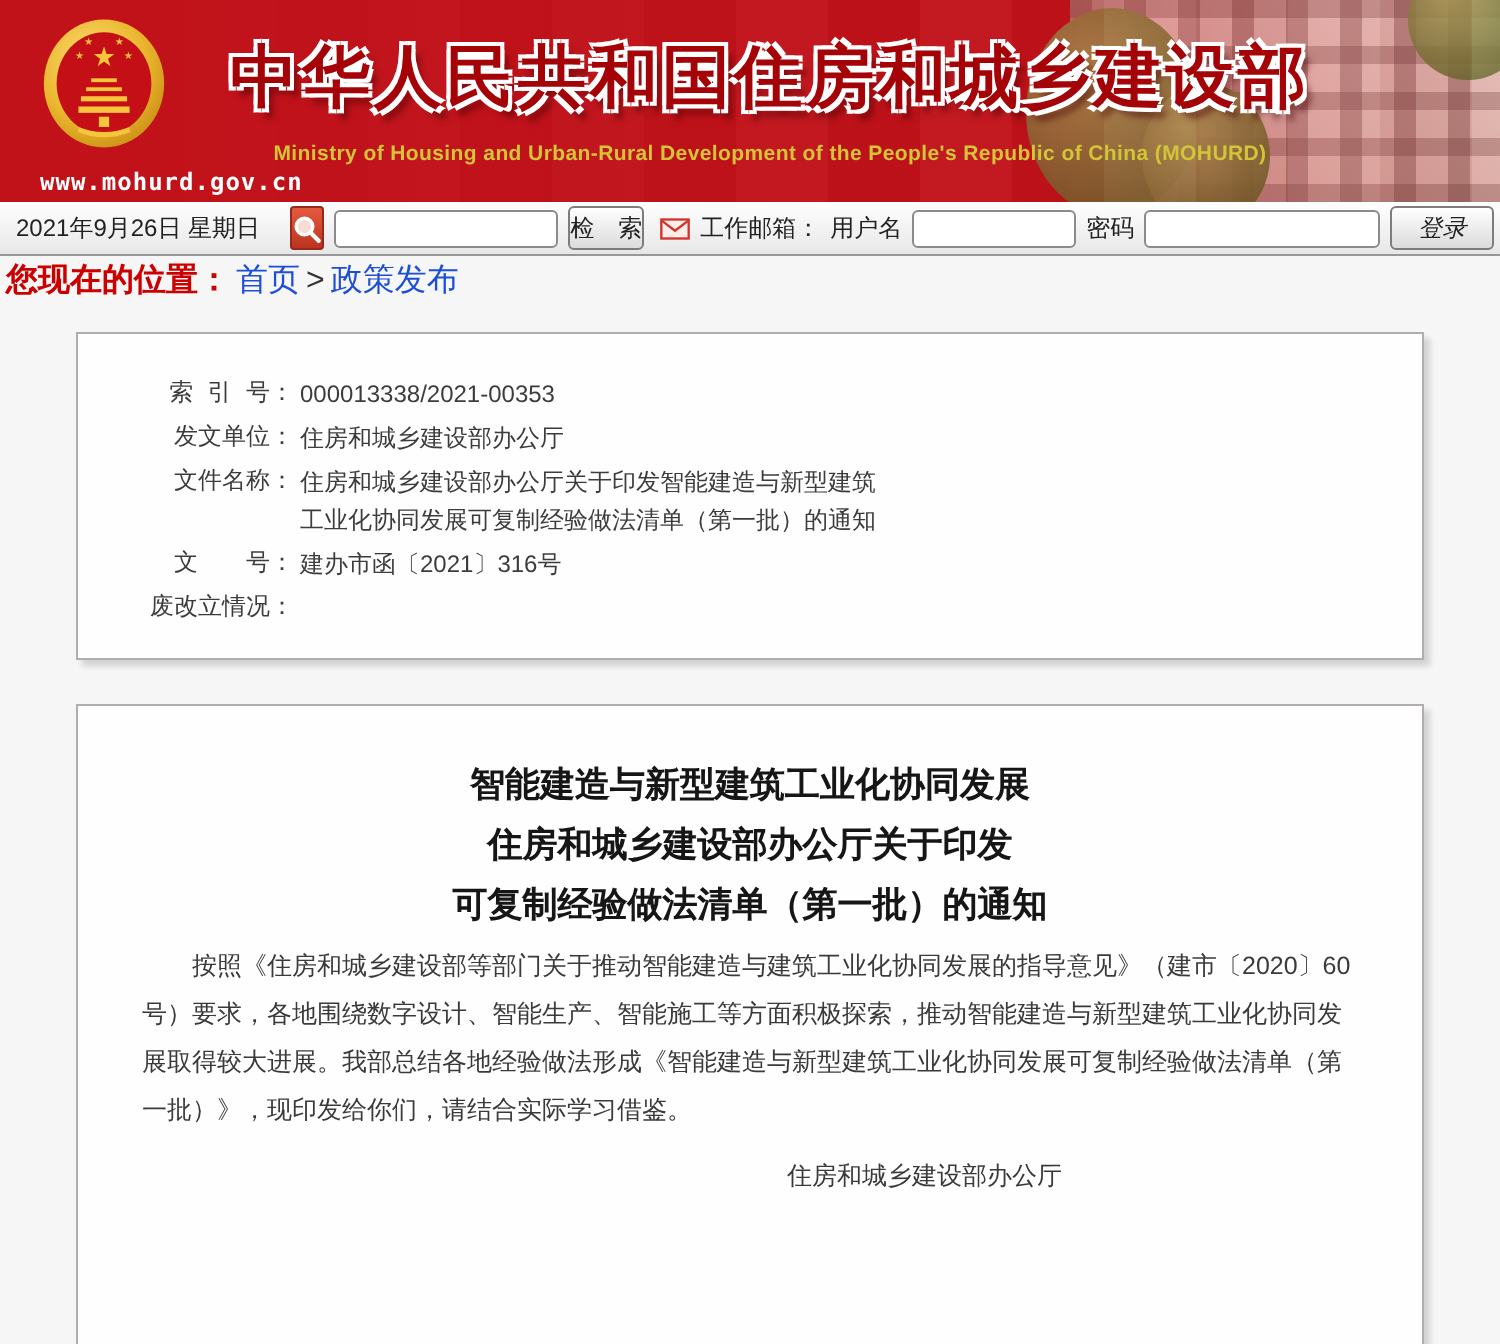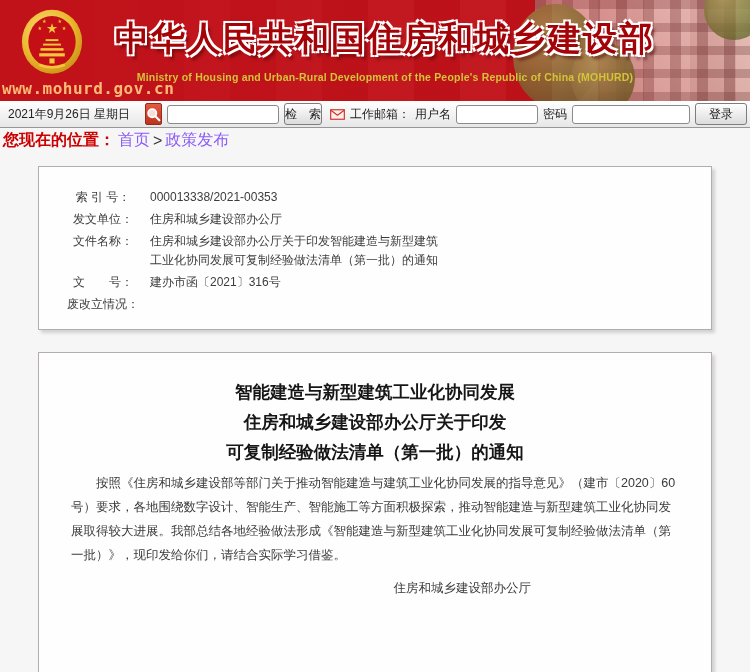--- a/index.html
+++ b/index.html
@@ -19,61 +19,61 @@
     background: radial-gradient(circle at 35% 30%, #a9bd66, #5c7a33 75%); }
   .tree1 { left:-22px; top:4px; width:86px; height:104px; }
   .tree2 { left:36px; top:42px; width:64px; height:72px; opacity:.9; }
   .tree3 { right:-14px; top:-20px; width:60px; height:60px; opacity:.85; }
   .red-fade { position:absolute; inset:0;
     background: linear-gradient(to right, #c1121a 0%, rgba(193,18,26,.93) 16%, rgba(193,18,26,.55) 48%, rgba(193,18,26,.12) 100%); }
   .hdr-texture { position:absolute; inset:0;
     background: repeating-linear-gradient(90deg, rgba(255,255,255,0.05) 0 46px, rgba(80,0,0,0.07) 46px 92px); }
 
   .emblem { position:absolute; left:20px; top:8px; width:64px; height:70px; z-index:3; }
-  .site-url { position:absolute; left:2px; bottom:3px; z-index:3; color:#fdba74;
-    font-family:"DejaVu Sans Mono", monospace; font-weight:bold; font-size:16px; letter-spacing:.5px; }
+  .site-url { position:absolute; left:20px; bottom:3px; z-index:3; color:#ffffff;
+    font-family:"DejaVu Sans Mono", monospace; font-weight:bold; font-size:12px; letter-spacing:.5px; }
   .title-wrap { position:absolute; left:100px; top:16px; width:570px; text-align:center; z-index:3; }
   .site-title { font-size:34px; font-weight:bold; color:#a40307; letter-spacing:2px; white-space:nowrap;
     text-shadow:-2px -2px 0 #fff, 2px -2px 0 #fff, -2px 2px 0 #fff, 2px 2px 0 #fff, 4px 5px 3px rgba(70,0,0,.5); }
   .site-subtitle { margin-top:9px; font-size:10.5px; font-weight:bold; color:#d3c438; letter-spacing:.2px; }
 
   
   .toolbar { height:27px; display:flex; align-items:center; gap:5px; padding:0 8px;
     background:linear-gradient(#ffffff,#e7e7e7); border-bottom:1px solid #979797;
     font-size:12px; color:#222; white-space:nowrap; }
   .tb-date { margin-right:10px; }
   .search-btn { width:27px; height:22px; border:1px solid #97291c; border-radius:2px; cursor:pointer;
     background:linear-gradient(#e45a3e,#bb3420); display:flex; align-items:center; justify-content:center; }
   .tb-input { height:19px; border:1px solid #8b8b8b; border-radius:3px; background:#fff; padding:0 4px; font-size:12px; }
   .search-input { width:112px; }
   .user-input { width:82px; }
   .pass-input { width:118px; }
   .tb-btn { height:22px; border:1px solid #7d7d7d; border-radius:3px; cursor:pointer;
     background:linear-gradient(#fefefe,#dcdcdc); font-size:12px; color:#222;
     font-family:"Liberation Sans", sans-serif; }
   .retrieve-btn { width:52px; }
-  .login-btn { padding:0 13px; }
+  .login-btn { padding:0 13px;font-style:italic; }
   .mail-ico { display:inline-flex; margin-left:3px; }
   .tb-right { margin-left:auto; display:flex; align-items:center; gap:14px; }
   .tb-link { display:inline-flex; align-items:center; gap:4px; color:#333; cursor:pointer; text-decoration:none; }
 
   
   .breadcrumb { height:25px; display:flex; align-items:center; font-size:16px; padding-left:3px; color:#333; }
   .bc-label { color:#cc0000; font-weight:bold; }
-  .bc-link { color:#8b5cf6; text-decoration:none; cursor:pointer; margin:0 3px; }
+  .bc-link { color:#1d4ed8; text-decoration:none; cursor:pointer; margin:0 3px; }
 
   
   .content { padding:13px 38px 0; }
   .card { background:#fefefe; border:1px solid #b3adb3; box-shadow:3px 3px 3px rgba(0,0,0,.15); }
   .meta-card { padding:21px 26px 12px 20px; }
   .meta-cols { display:flex; }
   .meta-col-left { width:62%; }
   .meta-col-right { width:38%; }
   .meta-row { display:flex; margin-bottom:3px; font-size:12px; color:#3c3c3c; line-height:19px; }
-  .meta-label { flex:none; width:88px; text-align:center; }
+  .meta-label { flex:none; width:88px; text-align:right;font-family:Liberation Mono, monospace; }
   .meta-col-right .meta-label { width:70px; }
   .meta-value { flex:1; padding-left:3px; }
   .gap-top { margin-top:9px; }
 
   .doc-card { margin-top:22px; padding:24px 32px 40px; height:342px; }
   .doc-title { text-align:center; font-size:17.5px; font-weight:bold; color:#161616; line-height:30px; }
   .doc-title span { display:block; }
   .salutation { margin-top:27px; font-size:12.5px; color:#3a3a3a; line-height:24px; }
   .body-para { margin-top:4px; font-size:12.5px; color:#3a3a3a; line-height:24px; text-indent:2em; }
   .signature { margin:10px 148px 0 auto; width:-moz-fit-content; width:fit-content; text-align:center;

